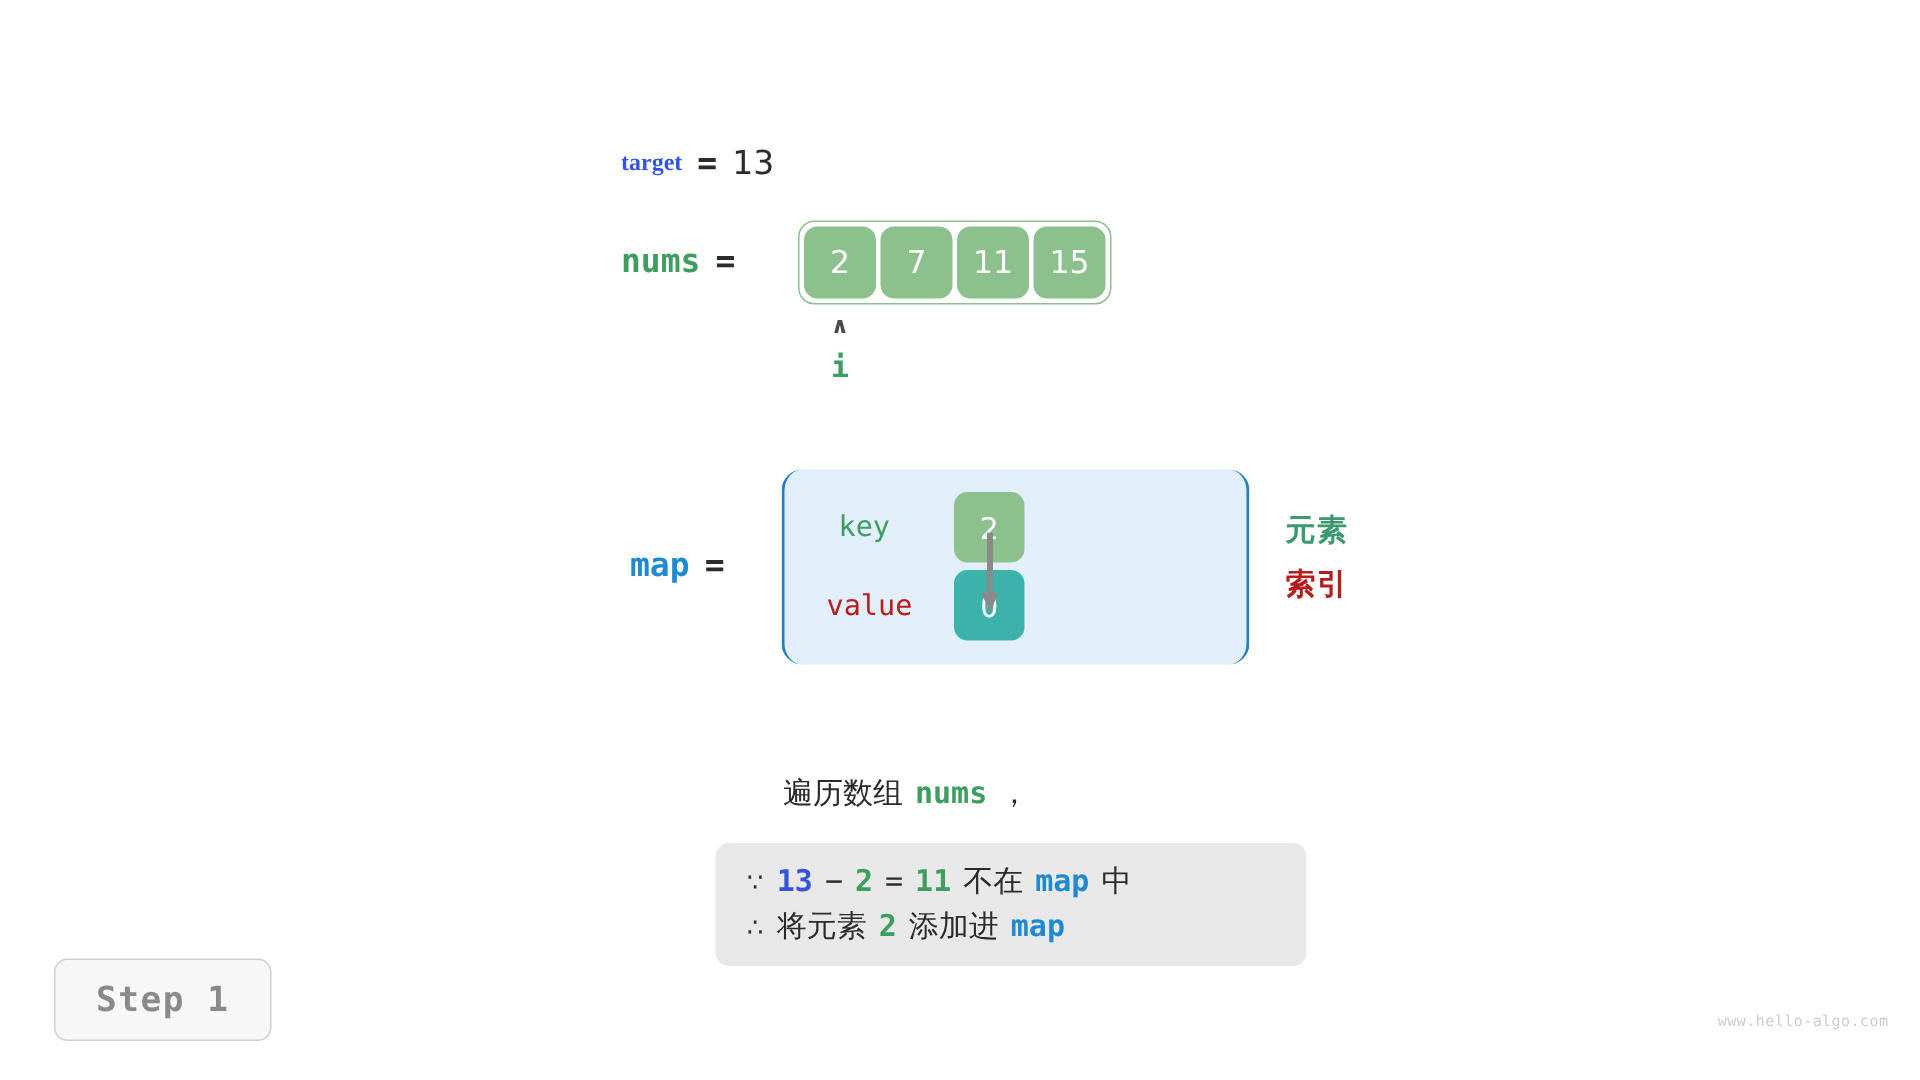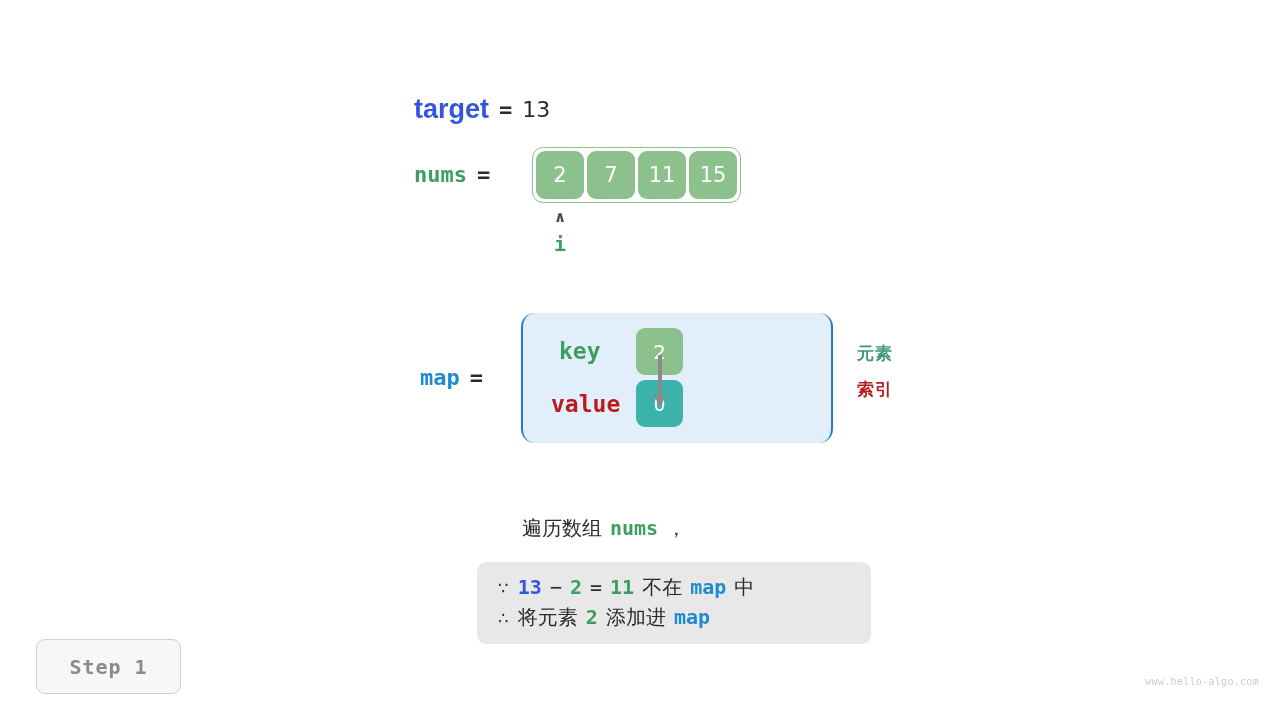--- a/index.html
+++ b/index.html
@@ -20,22 +20,22 @@
   #target-row {
     position: absolute;
     left: 414px;
     top: 93px;
     height: 32px;
     display: flex;
     align-items: center;
     white-space: pre;
   }
   .var-target {
-    font-family: Liberation Sans, sans-serif;
-    font-size: 27px;
+    font-family: Liberation Serif, serif;
+    font-size: 16px;
     font-weight: bold;
     color: #3355dd;
   }
   .eq {
     font-family: "DejaVu Sans Mono", monospace;
     font-size: 22px;
     font-weight: bold;
     color: #2b2b2b;
     margin: 0 10px;
   }
@@ -136,22 +136,22 @@
     height: 130px;
     background: #e2eef9;
     border-left: 2.5px solid #1f7fc4;
     border-right: 2.5px solid #1f7fc4;
     border-radius: 14px;
     box-sizing: border-box;
   }
   .map-label {
     position: absolute;
     font-family: "DejaVu Sans Mono", monospace;
-    font-size: 23px;
-    font-weight: bold;
+    font-size: 19px;
+    font-weight: normal;
     line-height: 19px;
   }
   #map-label-key {
     left: 36px;
     top: 29px;
     color: #3d9e5f;
   }
   #map-label-value {
     left: 28px;
     top: 82px;
@@ -188,21 +188,21 @@
     left: 129px;
     top: 42px;
     width: 16px;
     height: 55px;
     pointer-events: none;
   }
 
   .side-label {
     position: absolute;
     font-family: "DejaVu Sans", sans-serif;
-    font-size: 17px;
+    font-size: 20px;
     font-weight: bold;
     letter-spacing: 1px;
     line-height: 21px;
   }
   #side-label-element {
     left: 857px;
     top: 343px;
     color: #3d9970;
   }
   #side-label-index {
@@ -291,21 +291,21 @@
     width: 145px;
     height: 55px;
     background: #f7f7f7;
     border: 1.4px solid #cfcfcf;
     border-radius: 9px;
     box-sizing: border-box;
     display: flex;
     align-items: center;
     justify-content: center;
     font-family: "DejaVu Sans Mono", monospace;
-    font-size: 20px;
+    font-size: 23px;
     font-weight: bold;
     color: #8a8a8a;
     letter-spacing: 1px;
   }
 
   #watermark {
     position: absolute;
     right: 21px;
     top: 676px;
     font-family: "DejaVu Sans Mono", monospace;

